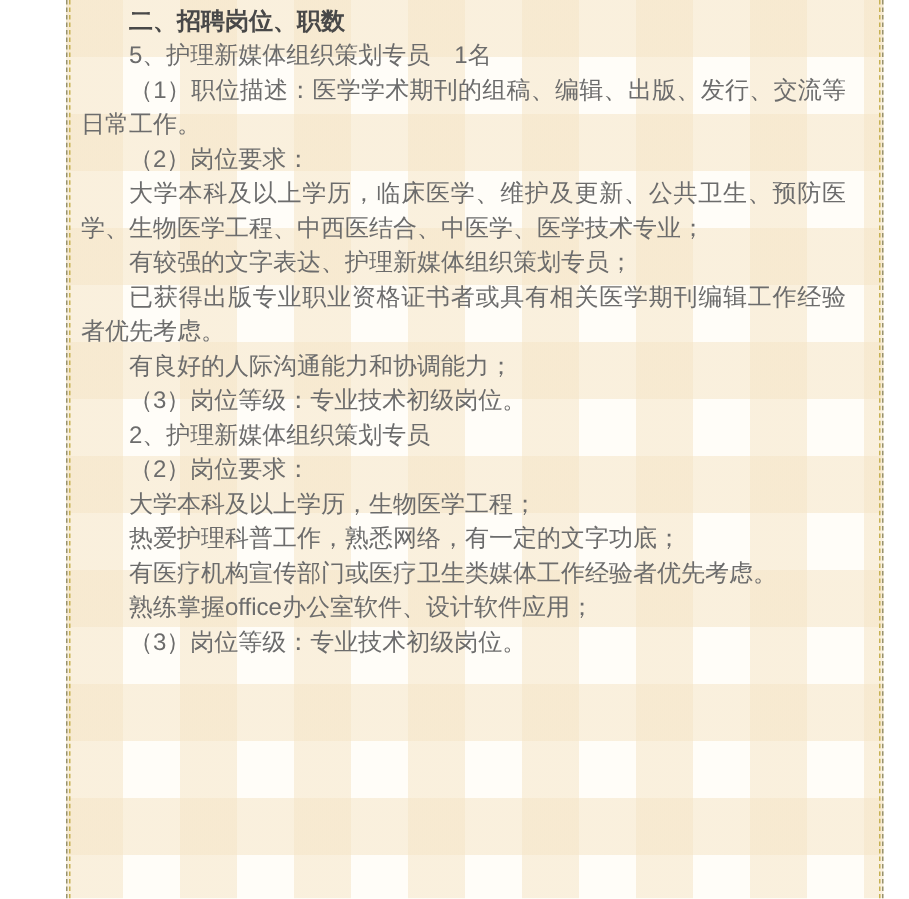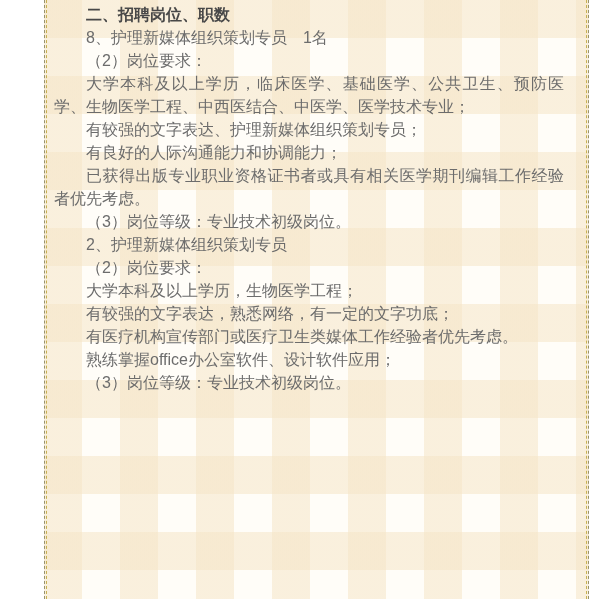--- a/index.html
+++ b/index.html
@@ -62,29 +62,30 @@
 <body>
 
 <div class="sheet">
   <div class="content-area">
     <div class="border-line bl-left-outer"></div>
     <div class="border-line bl-left-inner"></div>
     <div class="border-line bl-right-inner"></div>
     <div class="border-line bl-right-outer"></div>
     <div class="text-block">
         <p class="para heading">二、招聘岗位、职数</p>
-        <p class="para body">8、护理新媒体组织策划专员　1名</p>
+        <p class="para body">5、护理新媒体组织策划专员　1名</p>
+        <p class="para body">（1）职位描述：医学学术期刊的组稿、编辑、出版、发行、交流等日常工作。</p>
         <p class="para body">（2）岗位要求：</p>
-        <p class="para body">大学本科及以上学历，临床医学、基础医学、公共卫生、预防医学、生物医学工程、中西医结合、中医学、医学技术专业；</p>
+        <p class="para body">大学本科及以上学历，临床医学、维护及更新、公共卫生、预防医学、生物医学工程、中西医结合、中医学、医学技术专业；</p>
         <p class="para body">有较强的文字表达、护理新媒体组织策划专员；</p>
+        <p class="para body">已获得出版专业职业资格证书者或具有相关医学期刊编辑工作经验者优先考虑。</p>
         <p class="para body">有良好的人际沟通能力和协调能力；</p>
-        <p class="para body">已获得出版专业职业资格证书者或具有相关医学期刊编辑工作经验者优先考虑。</p>
         <p class="para body">（3）岗位等级：专业技术初级岗位。</p>
         <p class="para body">2、护理新媒体组织策划专员</p>
         <p class="para body">（2）岗位要求：</p>
         <p class="para body">大学本科及以上学历，生物医学工程；</p>
-        <p class="para body">有较强的文字表达，熟悉网络，有一定的文字功底；</p>
+        <p class="para body">热爱护理科普工作，熟悉网络，有一定的文字功底；</p>
         <p class="para body">有医疗机构宣传部门或医疗卫生类媒体工作经验者优先考虑。</p>
         <p class="para body">熟练掌握office办公室软件、设计软件应用；</p>
         <p class="para body">（3）岗位等级：专业技术初级岗位。</p>
       </div>
   </div>
 </div>
 
 </body></html>

